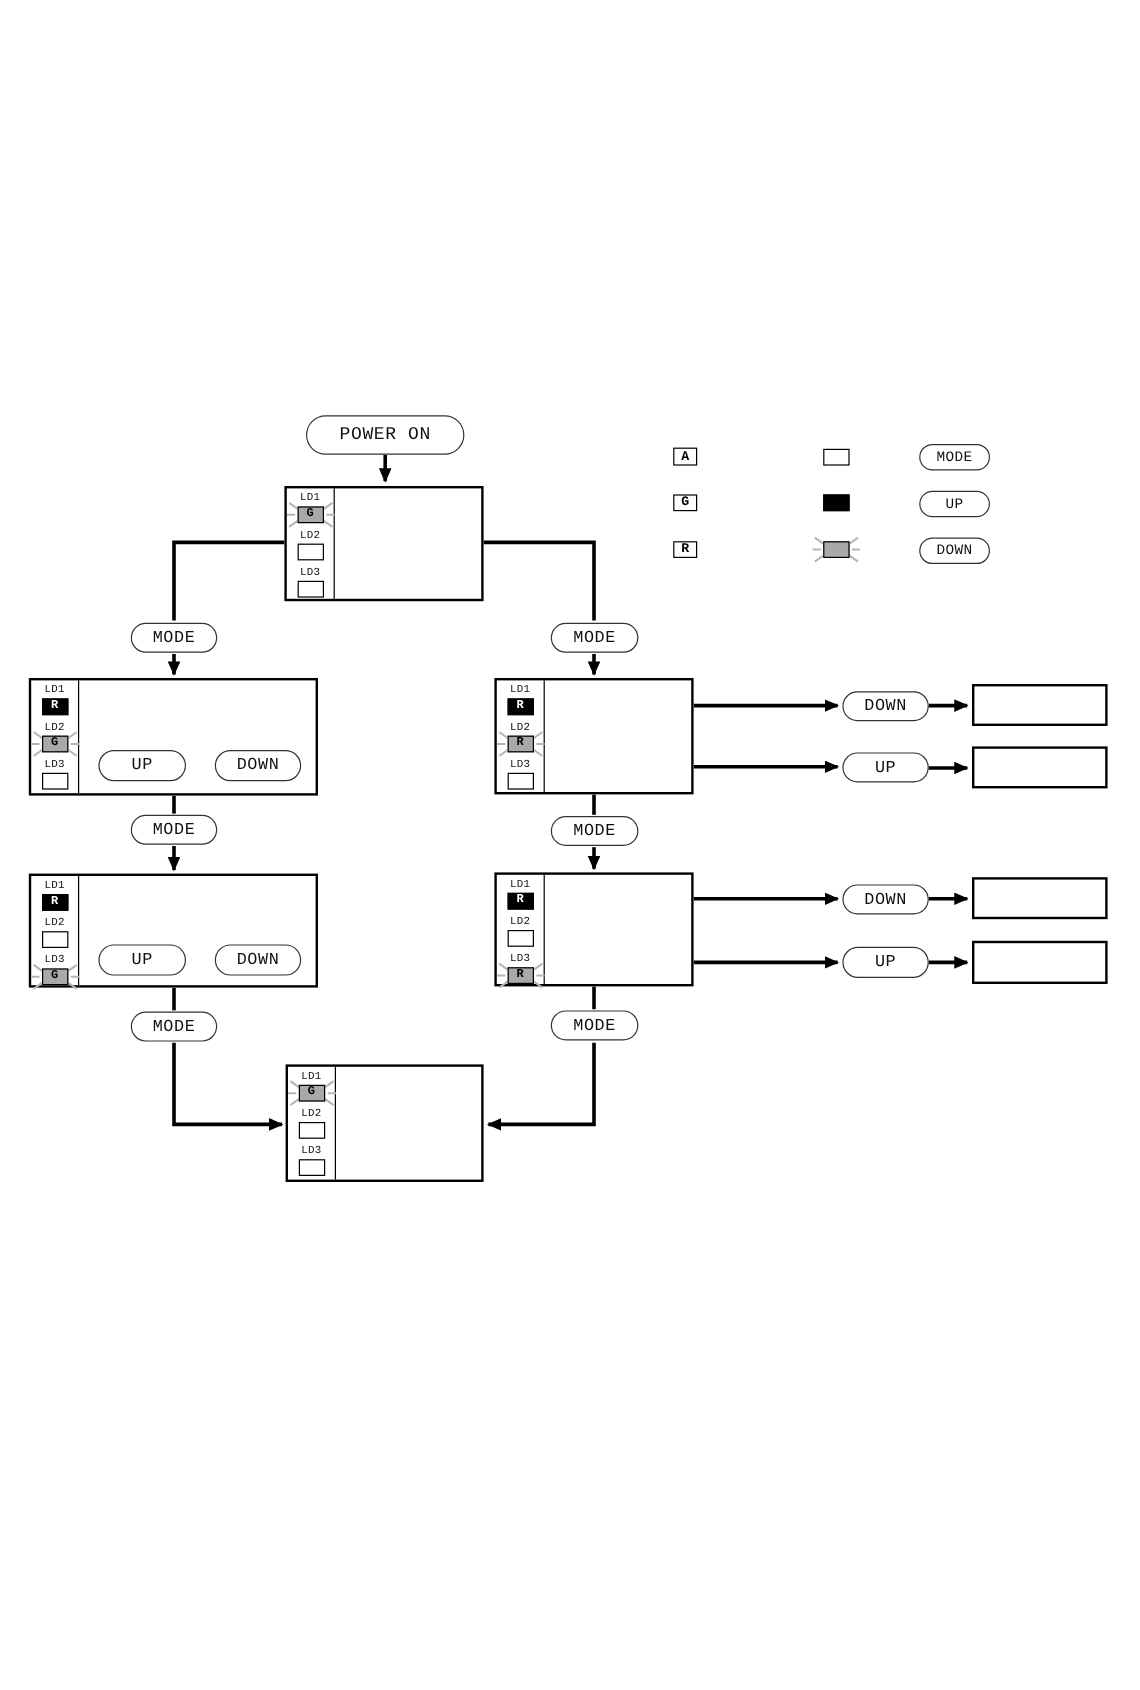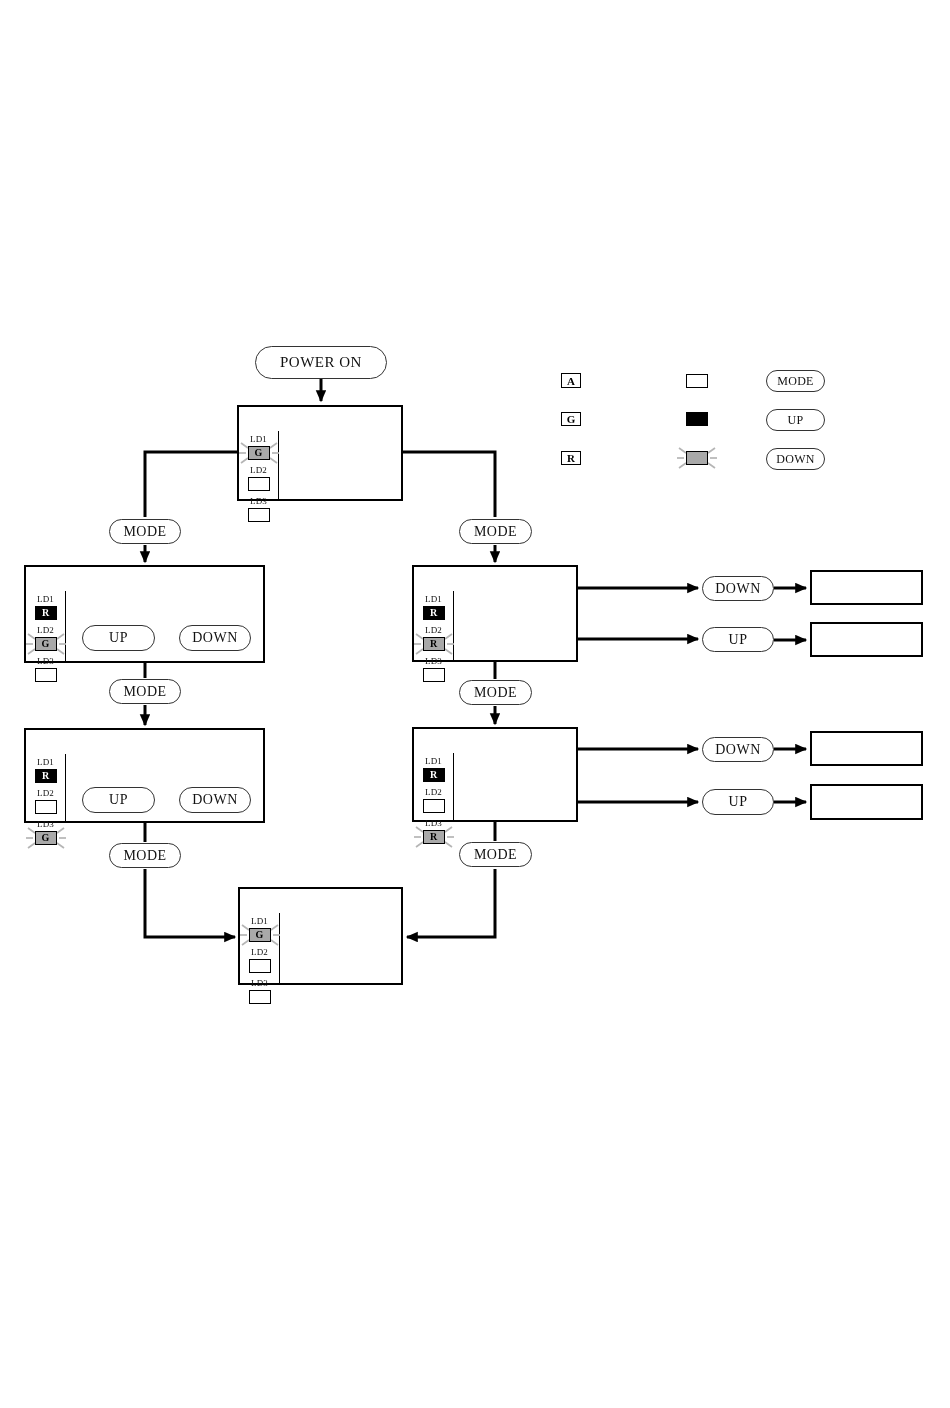--- a/index.html
+++ b/index.html
@@ -1,21 +1,21 @@
 <!DOCTYPE html>
 <html><head>
 <meta charset="utf-8">
 <style>
   html, body { margin: 0; padding: 0; background: #ffffff; }
   .page {
     position: relative;
     width: 950px;
     height: 1035px;
     background: #ffffff;
-    font-family: Liberation Serif, serif;
+    font-family: Liberation Mono, monospace;
     overflow: hidden;
   }
 
   
   .connectors { position: absolute; left: 0; top: 0; }
   .connectors path.conn { stroke: #000000; stroke-width: 3; fill: none; }
   .connectors marker path { fill: #000000; stroke: none; }
 
   
   .oval {
@@ -45,21 +45,20 @@
   }
   .led-panel {
     box-sizing: border-box;
     width: 40px;
     flex: none;
     border-right: 1.5px solid #000000;
     display: flex;
     flex-direction: column;
     align-items: center;
     padding-top: 3px;
-    margin-top: 24px;
   }
   .box-body { flex: 1; }
   .led-entry {
     display: flex;
     flex-direction: column;
     align-items: center;
     margin-bottom: 5px;
   }
   .led-label {
     font-size: 9px;

